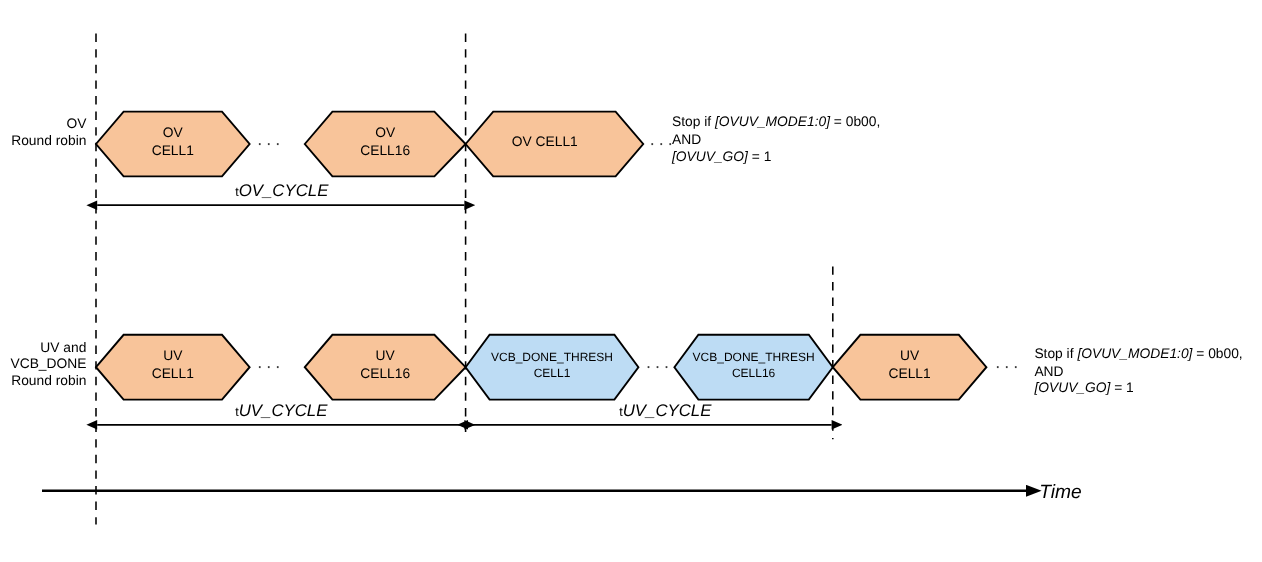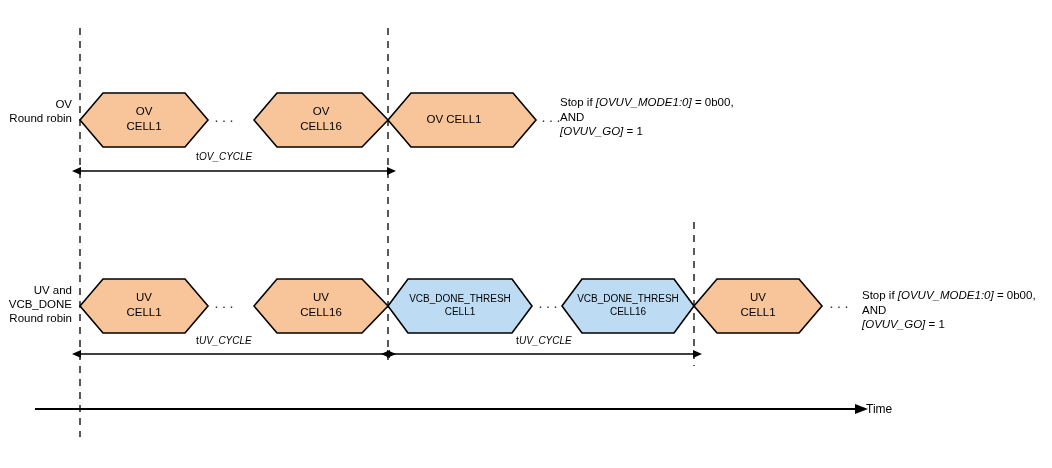--- a/index.html
+++ b/index.html
@@ -63,41 +63,42 @@
     letter-spacing: 2.5px;
     color: #3a3a3a;
     white-space: nowrap;
   }
 
   .cycle-label {
     font-size: 10.5px;
     white-space: nowrap;
   }
   .cycle-label i {
-    font-size: 10px;
+    font-size: 14px;
     font-style: italic;
   }
 
   .stop-note {
     font-size: 11.5px;
     line-height: 14.5px;
     white-space: nowrap;
   }
   .stop-note i, .set-note i {
     font-style: italic;
     margin-top: 24px;
   }
   .set-note {
     font-size: 11.5px;
     line-height: 15px;
     white-space: nowrap;
   }
   .time-label {
-    font-size: 12px;
-    white-space: nowrap;
+    font-size: 16px;
+    white-space: nowrap;
+    font-style: italic;
   }
 </style>
 </head>
 <body>
 
 <div id="diagram">
 
   <svg id="svg-layer" viewBox="0 0 1052 468" xmlns="http://www.w3.org/2000/svg">
     <defs>
       <marker id="arrL" markerWidth="10" markerHeight="8" refX="9" refY="4" orient="auto" markerUnits="userSpaceOnUse">

